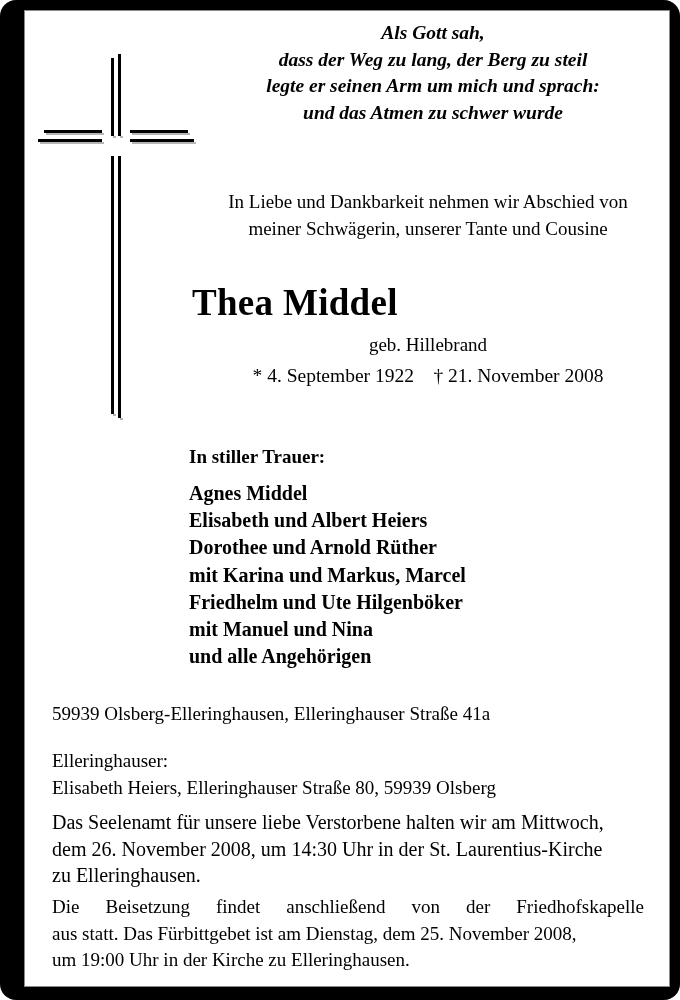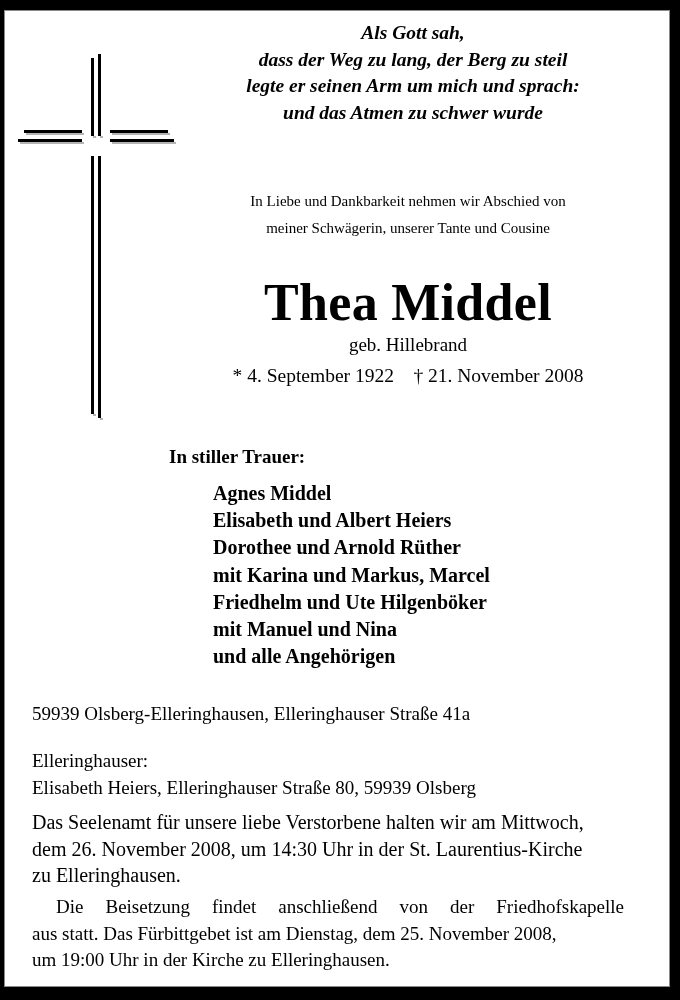--- a/index.html
+++ b/index.html
@@ -16,21 +16,22 @@
     color: #000000;
   }
 
   
   .notice {
     position: relative;
     box-sizing: border-box;
     width: 680px;
     height: 1000px;
     background: #000000;
-    padding: 10px 10px 13px 4px;
+    padding: 10px 10px 13px 24px;
+    border-radius: 16px;
   }
   .notice-inner {
     position: relative;
     box-sizing: border-box;
     width: 100%;
     height: 100%;
     background: #ffffff;
     box-shadow: inset 0 0 0 1px #8a8a8a;
     overflow: hidden;
   }
@@ -82,31 +83,31 @@
     font-weight: 600;
   }
   .verse div { white-space: nowrap; }
 
   .intro {
     position: absolute;
     left: 168px;
     top: 178px;
     width: 472px;
     text-align: center;
-    font-size: 15px;
+    font-size: 19px;
     line-height: 27px;
   }
 
   .name {
     position: absolute;
     left: 168px;
     top: 268px;
     width: 472px;
-    text-align: center;
-    font-size: 52px;
+    text-align: left;
+    font-size: 37px;
     font-weight: bold;
     letter-spacing: 0.3px;
     line-height: 50px;
   }
   .nee {
     position: absolute;
     left: 168px;
     top: 322px;
     width: 472px;
     text-align: center;
@@ -133,21 +134,21 @@
     font-weight: bold;
   }
   .mourners {
     position: absolute;
     left: 165px;
     top: 470px;
     font-size: 20px;
     font-weight: bold;
     line-height: 27.2px;
   }
-  .mourners div { white-space: nowrap; margin-left: 44px; }
+  .mourners div { white-space: nowrap; }
 
   .address {
     position: absolute;
     left: 28px;
     top: 690px;
     width: 600px;
     font-size: 19px;
     line-height: 27px;
   }
   .contact {
@@ -176,21 +177,21 @@
   }
   .justified-line {
     display: block;
     text-align: justify;
     text-align-last: justify;
     white-space: normal;
   }
   .para-service div, .para-burial div, .address div, .contact div {
     white-space: nowrap;
   }
-  .para-burial div.justified-line { white-space: normal; margin-left: 24px; }
+  .para-burial div.justified-line { white-space: normal; }
 </style>
 </head>
 <body>
 
 <div class="notice">
   <div class="notice-inner">
 
     <div class="cross">
       <div class="bar v-up-a"></div>
       <div class="bar v-up-b"></div>

